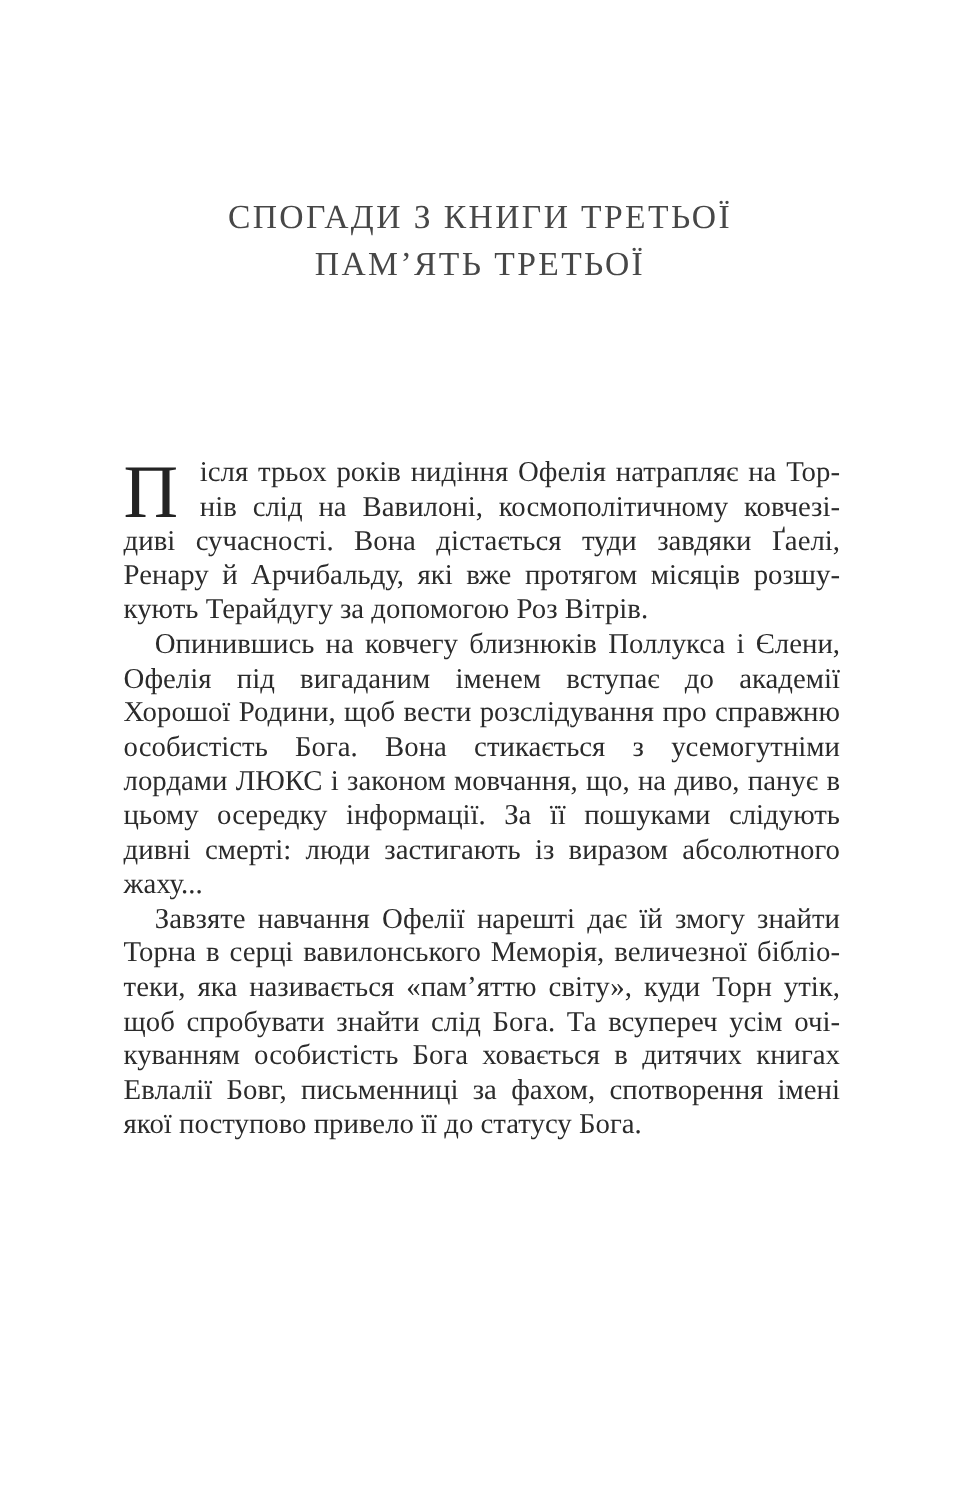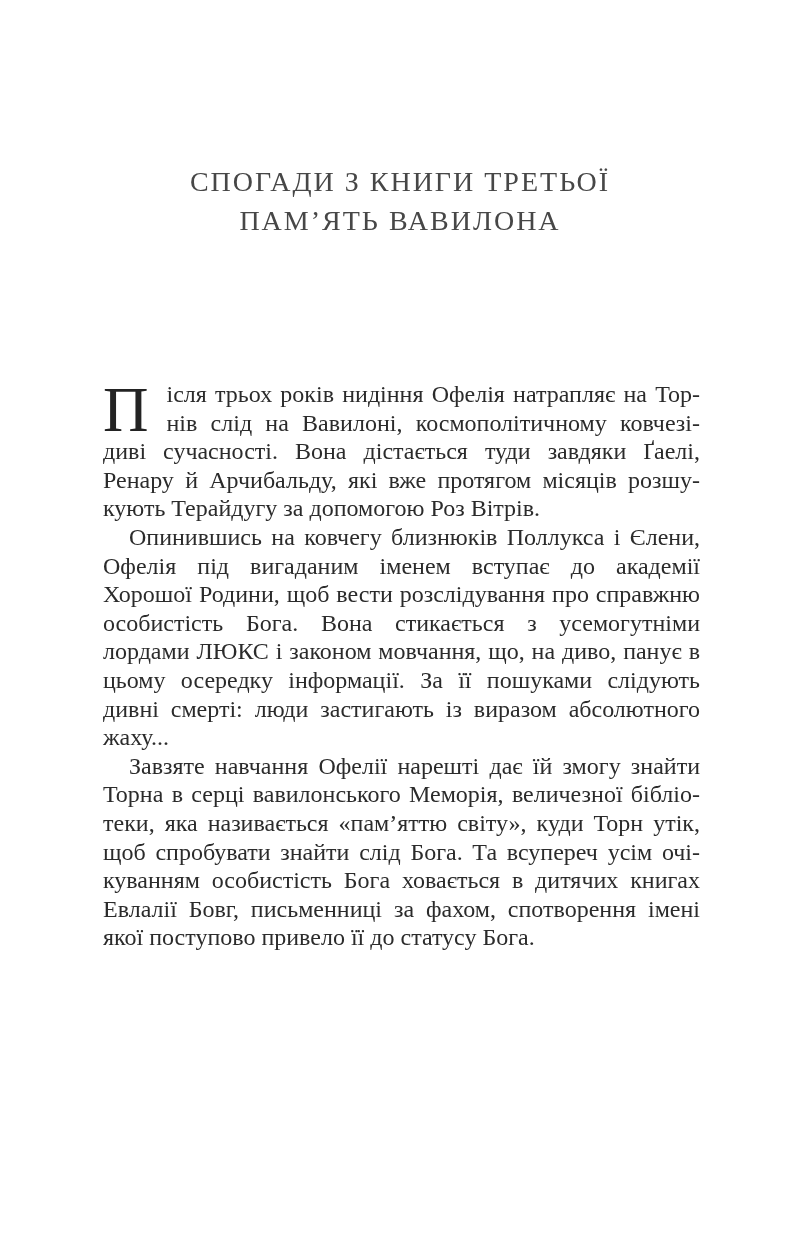--- a/index.html
+++ b/index.html
@@ -48,21 +48,21 @@
     color: #232323;
   }
 </style>
 </head>
 <body>
 
 <div class="page">
 
   <header class="title-block">
     <div>СПОГАДИ З КНИГИ ТРЕТЬОЇ</div>
-    <div>ПАМ’ЯТЬ ВАВИЛОНА</div>
+    <div>ПАМ’ЯТЬ ТРЕТЬОЇ</div>
   </header>
 
   <main class="body-block">
 
     <p><span class="dropcap">П</span><span>ісля трьох років нидіння Офелія натрапляє на Тор­нів слід на Вавилоні, космополітичному ковчезі-диві сучасності. Вона дістається туди завдяки Ґаелі, Ренару й Арчибальду, які вже протягом місяців розшу­кують Терайдугу за допомогою Роз Вітрів.</span></p>
 
     <p class="para-indent"><span>Опинившись на ковчегу близнюків Поллукса і Єле­ни, Офелія під вигаданим іменем вступає до акаде­мії Хорошої Родини, щоб вести розслідування про справжню особистість Бога. Вона стикається з усемо­гутніми лордами ЛЮКС і законом мовчання, що, на диво, панує в цьому осередку інформації. За її пошу­ками слідують дивні смерті: люди застигають із вира­зом абсолютного жаху...</span></p>
 
     <p class="para-indent"><span>Завзяте навчання Офелії нарешті дає їй змогу знайти Торна в серці вавилонського Меморія, величезної бібліо­теки, яка називається «пам’яттю світу», куди Торн утік, щоб спробувати знайти слід Бога. Та всупереч усім очі­куванням особистість Бога ховається в дитячих книгах Евлалії Бовг, письменниці за фахом, спотворення імені якої поступово привело її до статусу Бога.</span></p>
 

